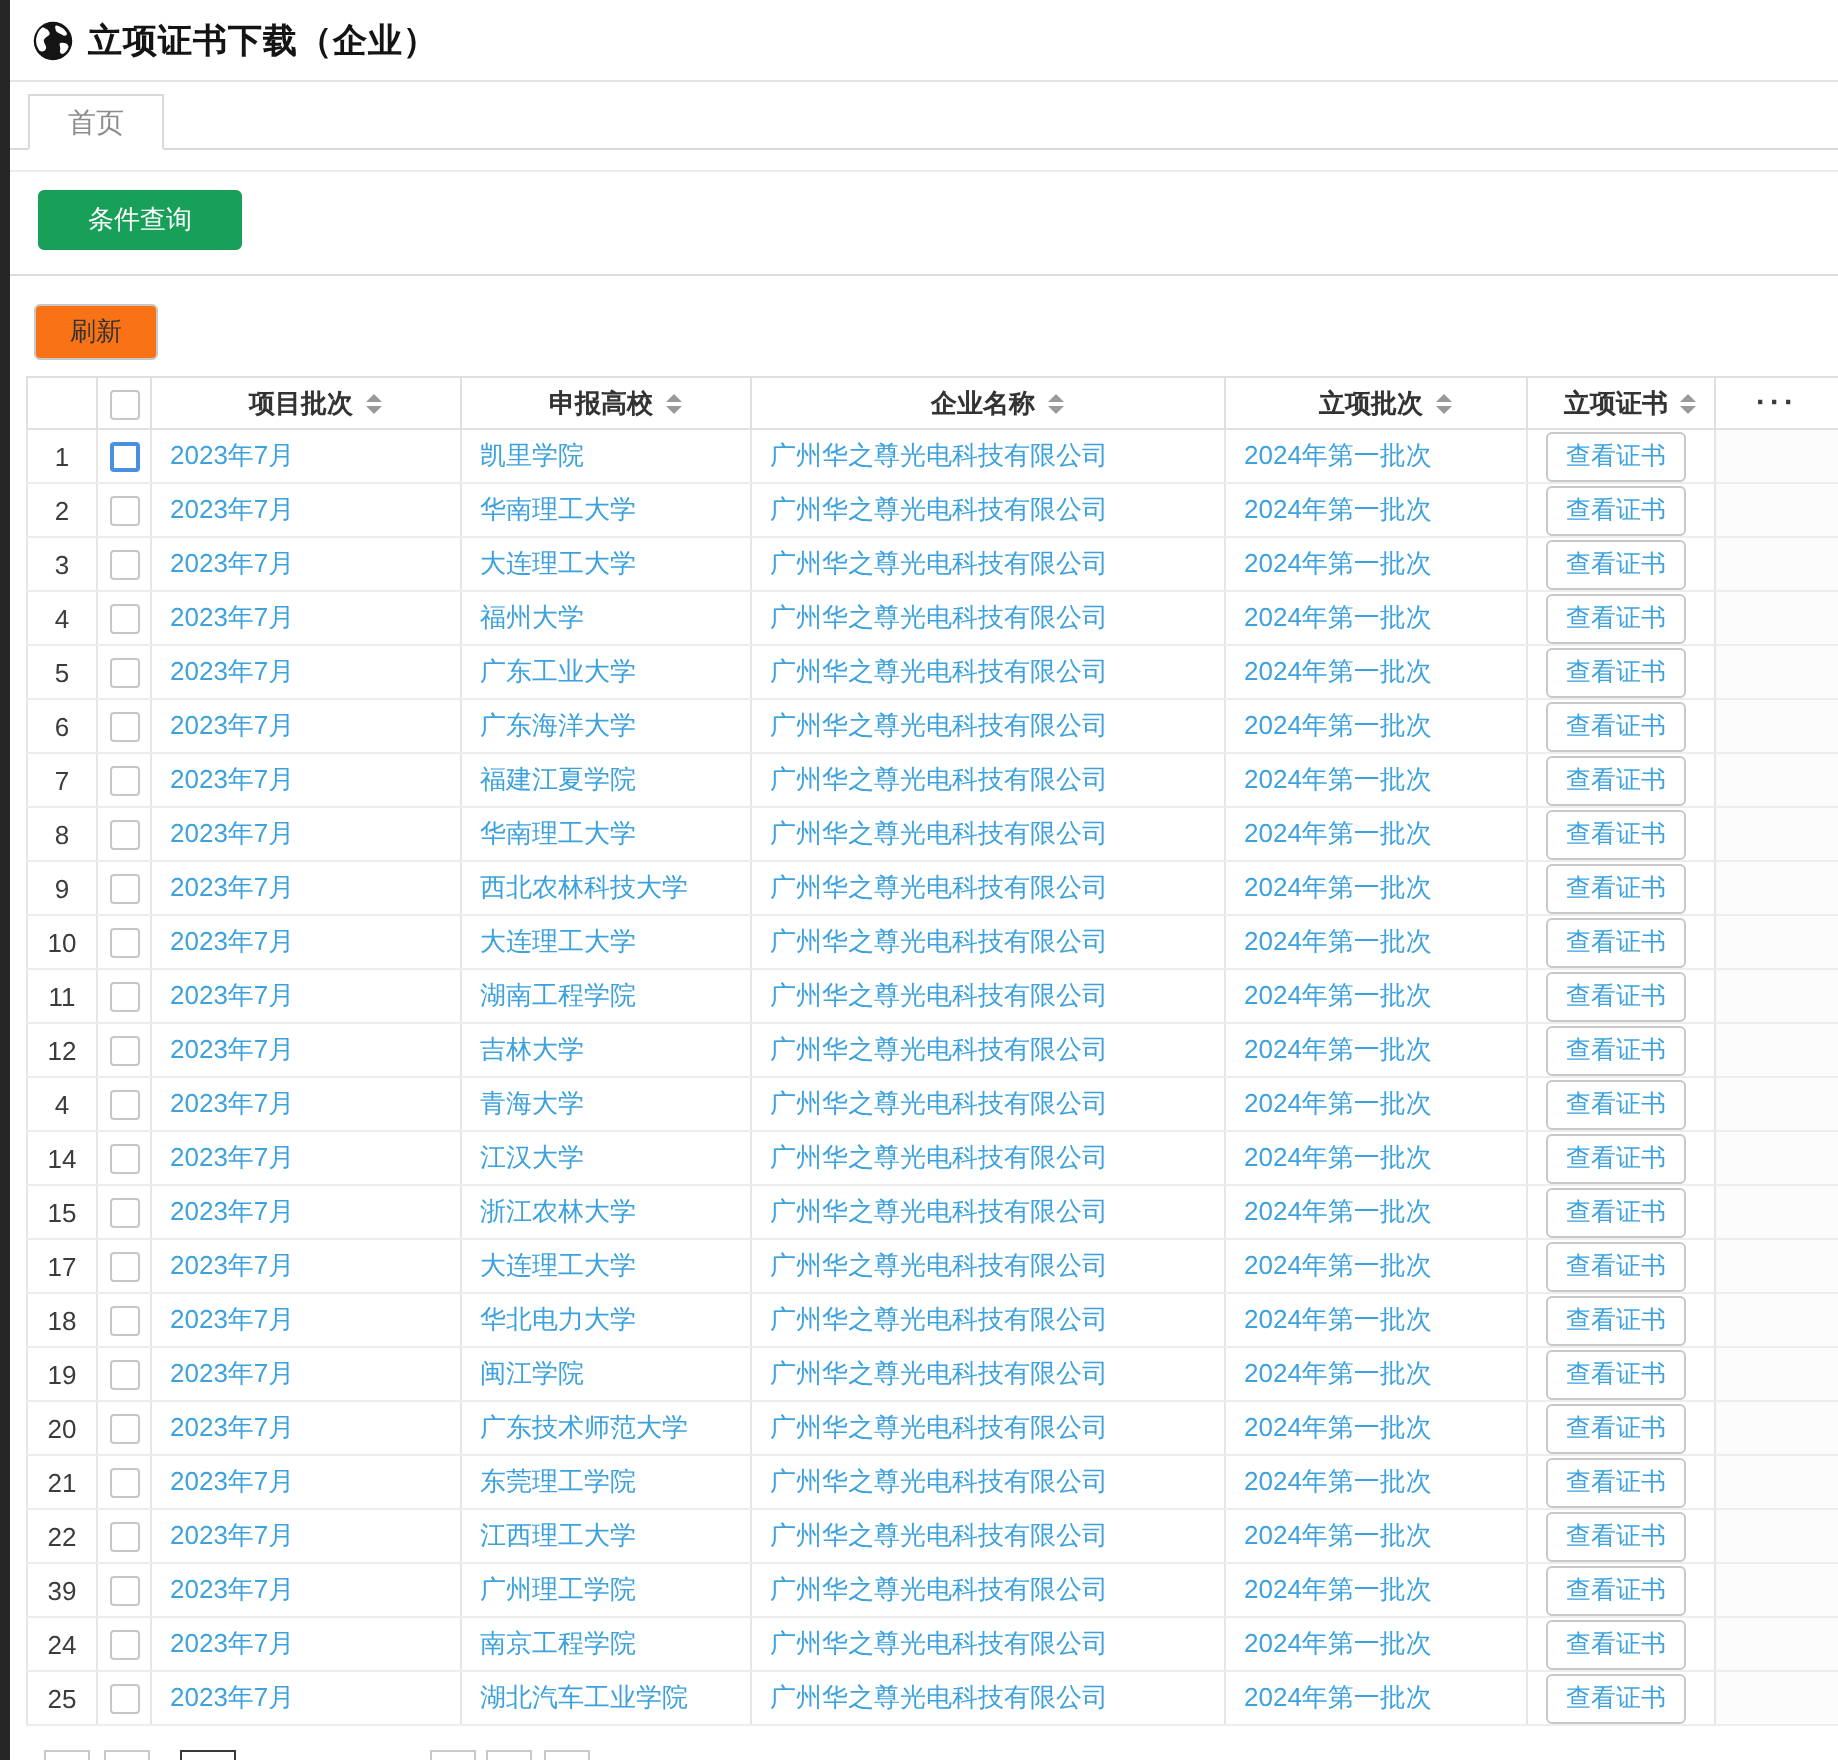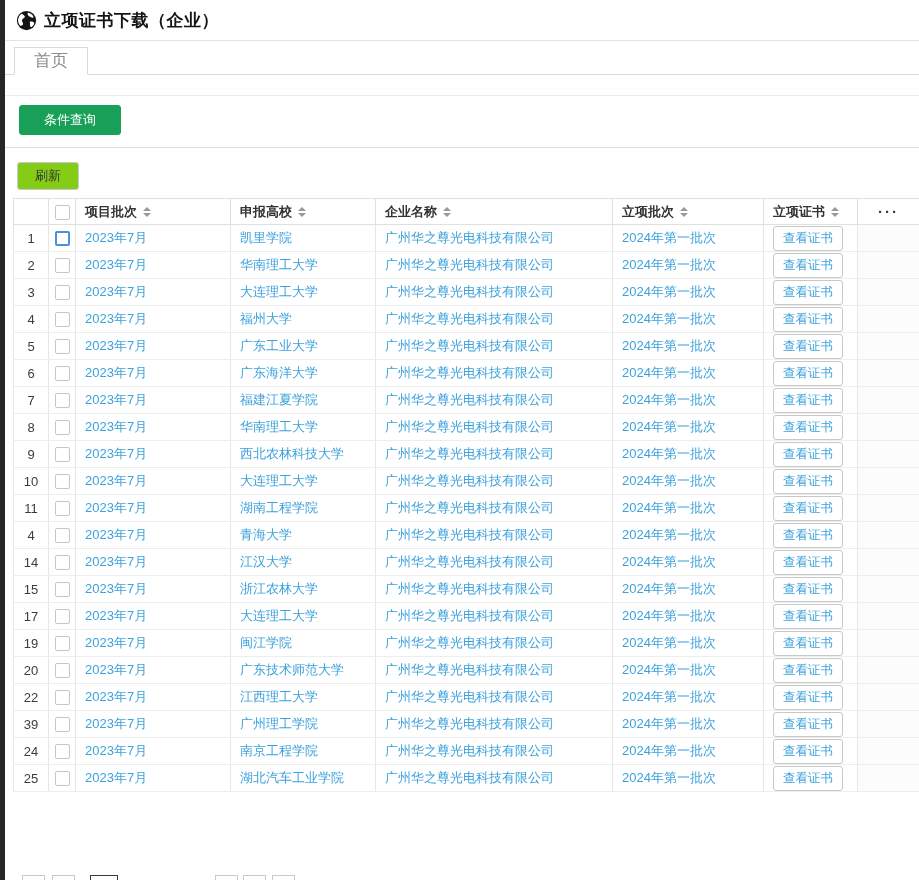--- a/index.html
+++ b/index.html
@@ -13,37 +13,37 @@
   
   .page-header { height:41px; display:flex; align-items:center; padding-left:11px;
     border-bottom:1px solid #e4e4e4; background:#fff; }
   .globe { width:21px; height:21px; margin-right:7px; flex:0 0 auto; }
   .page-title { font-size:17px; font-weight:bold; color:#141414; letter-spacing:.5px; }
 
   
   .tabstrip { height:34px; border-bottom:1px solid #d9d9d9; padding-left:9px; background:#fff; position:relative; }
   .tab { position:absolute; bottom:-1px; left:9px; height:28px; line-height:26px;
     padding:0 19px; background:#fff; border:1px solid #d9d9d9; border-bottom:1px solid #fff;
-    font-size:17px; color:#8c8c8c; cursor:pointer; }
-
-  
-  .query-panel { margin-top:20px; border-top:1px solid #ebebeb; border-bottom:1px solid #ddd;
+    font-size:14px; color:#8c8c8c; cursor:pointer; }
+
+  
+  .query-panel { margin-top:10px; border-top:1px solid #ebebeb; border-bottom:1px solid #ddd;
     padding:9px 0 12px 14px; background:#fff; }
   .btn-green { display:inline-block; background:#18A058; color:#fff; border:1px solid #18A058;
     border-radius:3px; font-size:13px; padding:5px 24px; cursor:pointer; }
 
   
   .grid-toolbar { padding:14px 0 8px 12px; }
-  .btn-plain { display:inline-block; background:#84cc16; color:#333; border:1px solid #c9c9c9;
+  .btn-plain { display:inline-block; background:#f97316; color:#333; border:1px solid #c9c9c9;
     border-radius:3px; font-size:13px; padding:4px 17px; cursor:pointer; }
 
   
   table.grid { border-collapse:collapse; table-layout:fixed; width:906px; margin-left:8px; background:#fff; }
   .grid th, .grid td { border:1px solid #e6e6e6; font-size:13px; overflow:hidden; white-space:nowrap; }
-  .grid th { border-color:#e0e0e0; height:26px; text-align:left; padding:0 0 0 9px;
+  .grid th { border-color:#e0e0e0; height:26px; text-align:center; padding:0 0 0 9px;
     font-weight:bold; color:#333; background:#fff; }
   .grid td { height:27px; padding:0 0 0 9px; border-top:none; border-bottom:1px solid #ededed; color:#444; }
   .grid td.c-num { text-align:center; padding:0; color:#3c3c3c; }
   .grid td.c-check, .grid th.c-check { text-align:center; padding:0; }
   .grid th.c-num { padding:0; }
   .grid th.c-more { text-align:center; padding:0; }
   .grid td.c-empty { padding:0; background:#fcfcfc; }
 
   .more-dots { font-weight:bold; color:#3a3a3a; font-size:15px; letter-spacing:2px; cursor:pointer; }
 
@@ -223,20 +223,30 @@
           <td class="c-num">11</td>
           <td class="c-check"><span class="chk"></span></td>
           <td><a class="cell-link">2023年7月</a></td>
           <td><a class="cell-link">湖南工程学院</a></td>
           <td><a class="cell-link">广州华之尊光电科技有限公司</a></td>
           <td><a class="cell-link">2024年第一批次</a></td>
           <td><button class="btn-cert">查看证书</button></td>
           <td class="c-empty"></td>
         </tr>
         <tr>
+          <td class="c-num">12</td>
+          <td class="c-check"><span class="chk"></span></td>
+          <td><a class="cell-link">2023年7月</a></td>
+          <td><a class="cell-link">吉林大学</a></td>
+          <td><a class="cell-link">广州华之尊光电科技有限公司</a></td>
+          <td><a class="cell-link">2024年第一批次</a></td>
+          <td><button class="btn-cert">查看证书</button></td>
+          <td class="c-empty"></td>
+        </tr>
+        <tr>
           <td class="c-num">4</td>
           <td class="c-check"><span class="chk"></span></td>
           <td><a class="cell-link">2023年7月</a></td>
           <td><a class="cell-link">青海大学</a></td>
           <td><a class="cell-link">广州华之尊光电科技有限公司</a></td>
           <td><a class="cell-link">2024年第一批次</a></td>
           <td><button class="btn-cert">查看证书</button></td>
           <td class="c-empty"></td>
         </tr>
         <tr>
@@ -263,34 +273,54 @@
           <td class="c-num">17</td>
           <td class="c-check"><span class="chk"></span></td>
           <td><a class="cell-link">2023年7月</a></td>
           <td><a class="cell-link">大连理工大学</a></td>
           <td><a class="cell-link">广州华之尊光电科技有限公司</a></td>
           <td><a class="cell-link">2024年第一批次</a></td>
           <td><button class="btn-cert">查看证书</button></td>
           <td class="c-empty"></td>
         </tr>
         <tr>
+          <td class="c-num">18</td>
+          <td class="c-check"><span class="chk"></span></td>
+          <td><a class="cell-link">2023年7月</a></td>
+          <td><a class="cell-link">华北电力大学</a></td>
+          <td><a class="cell-link">广州华之尊光电科技有限公司</a></td>
+          <td><a class="cell-link">2024年第一批次</a></td>
+          <td><button class="btn-cert">查看证书</button></td>
+          <td class="c-empty"></td>
+        </tr>
+        <tr>
           <td class="c-num">19</td>
           <td class="c-check"><span class="chk"></span></td>
           <td><a class="cell-link">2023年7月</a></td>
           <td><a class="cell-link">闽江学院</a></td>
           <td><a class="cell-link">广州华之尊光电科技有限公司</a></td>
           <td><a class="cell-link">2024年第一批次</a></td>
           <td><button class="btn-cert">查看证书</button></td>
           <td class="c-empty"></td>
         </tr>
         <tr>
           <td class="c-num">20</td>
           <td class="c-check"><span class="chk"></span></td>
           <td><a class="cell-link">2023年7月</a></td>
           <td><a class="cell-link">广东技术师范大学</a></td>
+          <td><a class="cell-link">广州华之尊光电科技有限公司</a></td>
+          <td><a class="cell-link">2024年第一批次</a></td>
+          <td><button class="btn-cert">查看证书</button></td>
+          <td class="c-empty"></td>
+        </tr>
+        <tr>
+          <td class="c-num">21</td>
+          <td class="c-check"><span class="chk"></span></td>
+          <td><a class="cell-link">2023年7月</a></td>
+          <td><a class="cell-link">东莞理工学院</a></td>
           <td><a class="cell-link">广州华之尊光电科技有限公司</a></td>
           <td><a class="cell-link">2024年第一批次</a></td>
           <td><button class="btn-cert">查看证书</button></td>
           <td class="c-empty"></td>
         </tr>
         <tr>
           <td class="c-num">22</td>
           <td class="c-check"><span class="chk"></span></td>
           <td><a class="cell-link">2023年7月</a></td>
           <td><a class="cell-link">江西理工大学</a></td>

